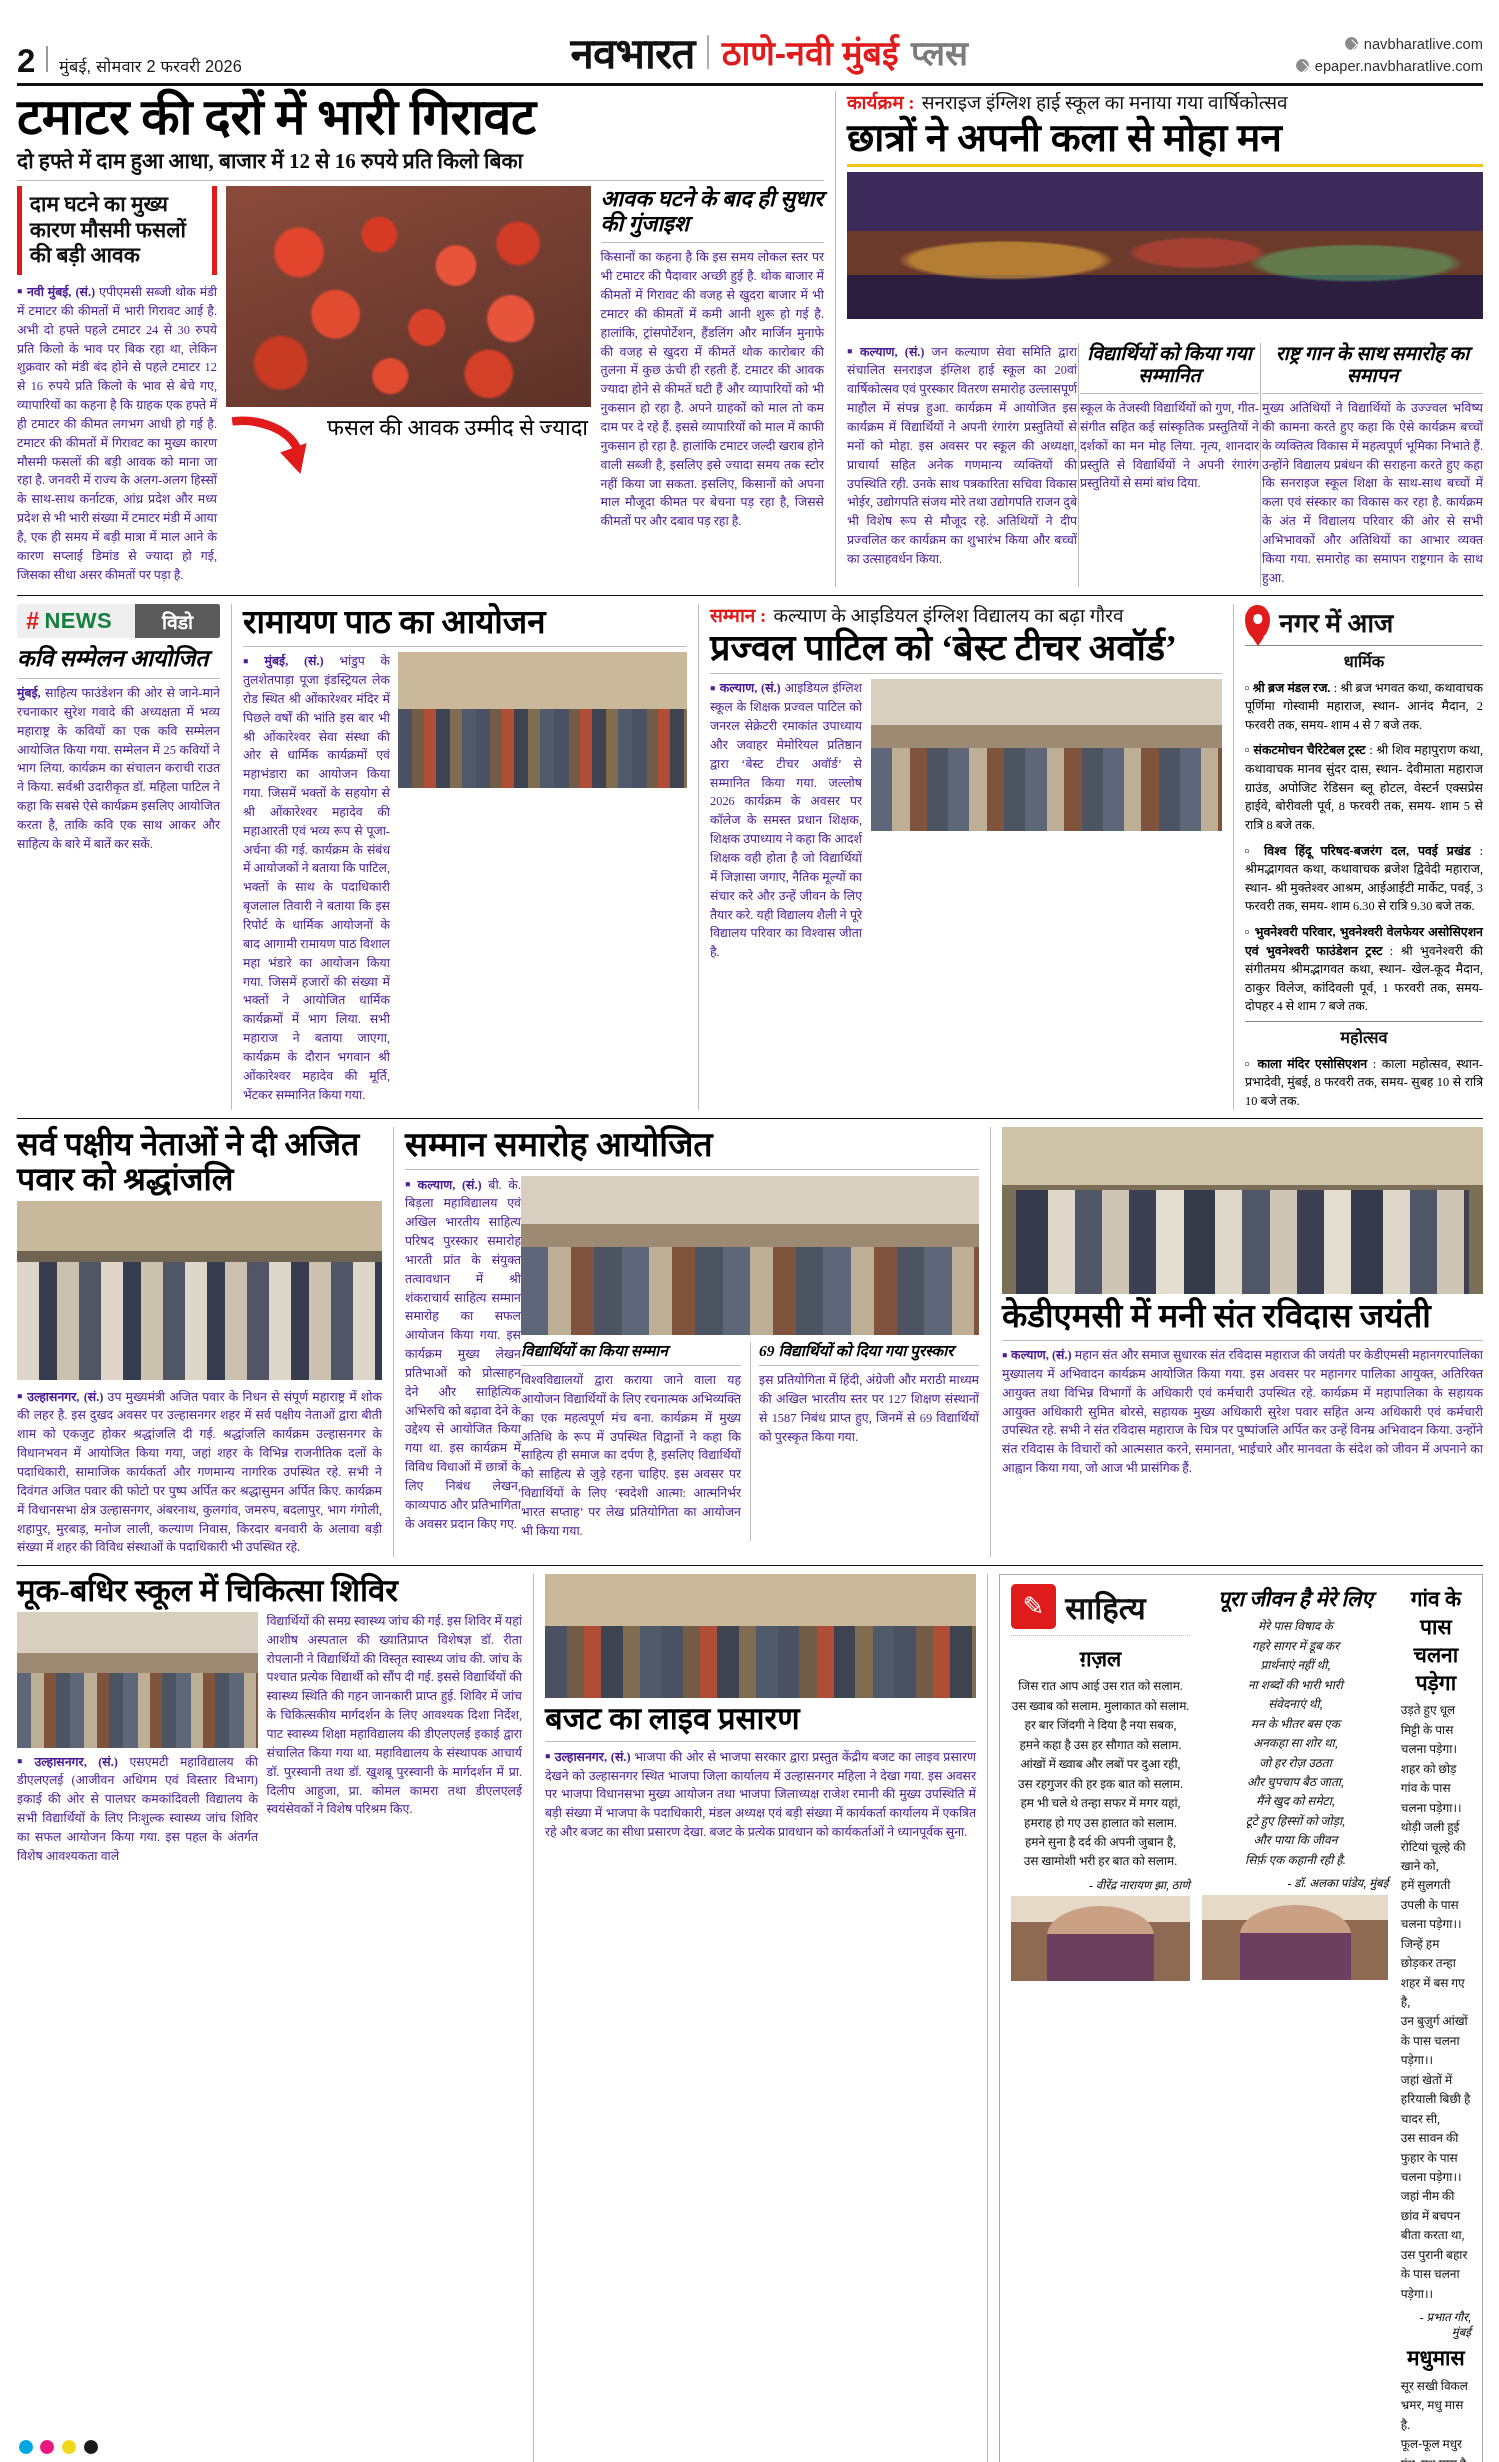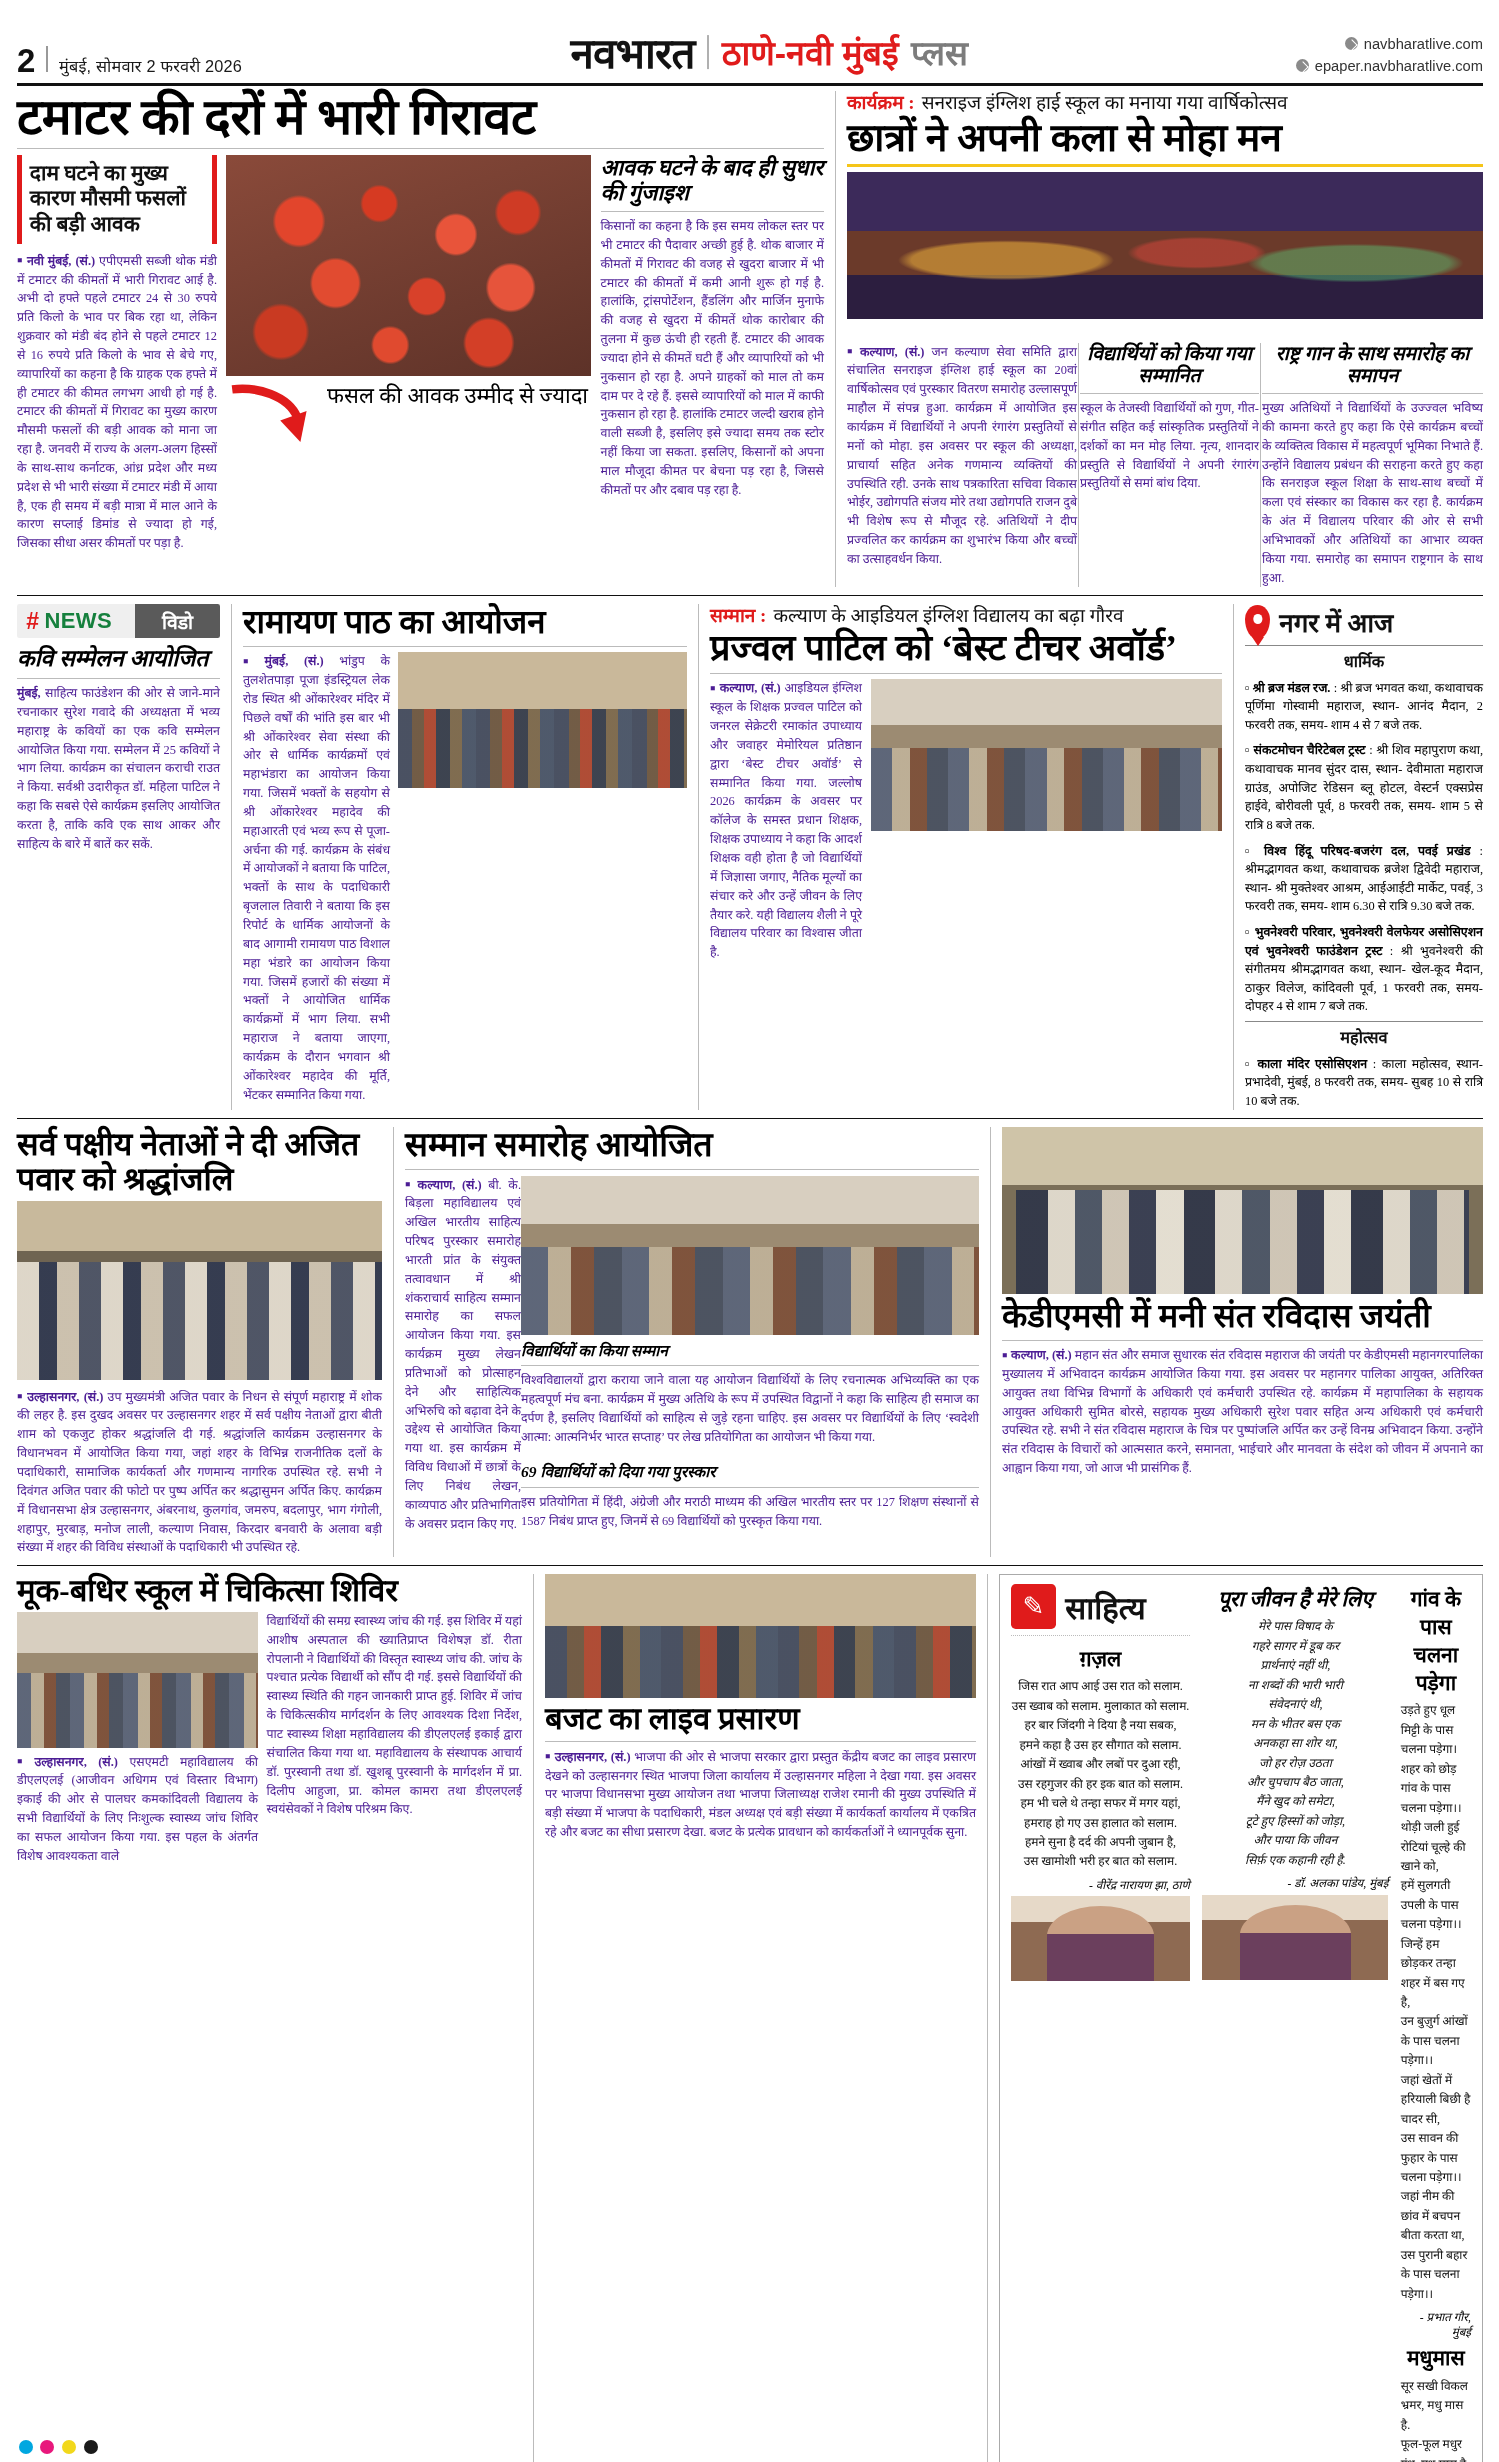--- a/index.html
+++ b/index.html
@@ -247,20 +247,21 @@
         <span class="globe"></span>
         <span>epaper.navbharatlive.com</span>
       </div>
     </div>
   </div>
 
   <div class="band">
 
     <div style="flex:0 0 807px;">
       <h1 class="hl-xl">टमाटर की दरों में भारी गिरावट</h1>
+      <div class="subhead">दो हफ्ते में दाम हुआ आधा, बाजार में 12 से 16 रुपये प्रति किलो बिका</div>
       <div class="rule-thin"></div>
 
       <div style="display:flex; gap:9.3px; margin-top:3.1px;">
         <div style="flex:0 0 200px;">
           <div class="redbox">
             <h4>दाम घटने का मुख्य कारण मौसमी फसलों की बड़ी आवक</h4>
           </div>
           <div class="body-txt mt10">
             <span class="dateline sq">नवी मुंबई, (सं.)</span>
             <span>एपीएमसी सब्जी थोक मंडी में टमाटर की कीमतों में भारी गिरावट आई है. अभी दो हफ्ते पहले टमाटर 24 से 30 रुपये प्रति किलो के भाव पर बिक रहा था, लेकिन शुक्रवार को मंडी बंद होने से पहले टमाटर 12 से 16 रुपये प्रति किलो के भाव से बेचे गए, व्यापारियों का कहना है कि ग्राहक एक हफ्ते में ही टमाटर की कीमत लगभग आधी हो गई है. टमाटर की कीमतों में गिरावट का मुख्य कारण मौसमी फसलों की बड़ी आवक को माना जा रहा है. जनवरी में राज्य के अलग-अलग हिस्सों के साथ-साथ कर्नाटक, आंध्र प्रदेश और मध्य प्रदेश से भी भारी संख्या में टमाटर मंडी में आया है, एक ही समय में बड़ी मात्रा में माल आने के कारण सप्लाई डिमांड से ज्यादा हो गई, जिसका सीधा असर कीमतों पर पड़ा है.</span>
@@ -419,21 +420,21 @@
       <div class="rule-thin"></div>
       <div style="display:flex; gap:0;">
         <div style="flex:0 0 116px;">
           <div class="body-txt">
             <span class="dateline sq">कल्याण, (सं.)</span>
             <span>बी. के. बिड़ला महाविद्यालय एवं अखिल भारतीय साहित्य परिषद पुरस्कार समारोह भारती प्रांत के संयुक्त तत्वावधान में श्री शंकराचार्य साहित्य सम्मान समारोह का सफल आयोजन किया गया. इस कार्यक्रम मुख्य लेखन प्रतिभाओं को प्रोत्साहन देने और साहित्यिक अभिरुचि को बढ़ावा देने के उद्देश्य से आयोजित किया गया था. इस कार्यक्रम में विविध विधाओं में छात्रों के लिए निबंध लेखन, काव्यपाठ और प्रतिभागिता के अवसर प्रदान किए गए.</span>
           </div>
         </div>
         <div style="flex:1 1 auto;">
           <div class="photo ph-indoor" style="height:159px;"></div>
-          <div style="display:flex; gap:8.5px; margin-top:7px;flex-direction:column;">
+          <div style="display:flex; gap:8.5px; margin-top:7px;">
             <div style="flex:1;">
               <h3 class="hl-sm" style="font-size:15.5px;">विद्यार्थियों का किया सम्मान</h3>
               <div class="rule-thin"></div>
               <div class="body-txt">विश्वविद्यालयों द्वारा कराया जाने वाला यह आयोजन विद्यार्थियों के लिए रचनात्मक अभिव्यक्ति का एक महत्वपूर्ण मंच बना. कार्यक्रम में मुख्य अतिथि के रूप में उपस्थित विद्वानों ने कहा कि साहित्य ही समाज का दर्पण है, इसलिए विद्यार्थियों को साहित्य से जुड़े रहना चाहिए. इस अवसर पर विद्यार्थियों के लिए ‘स्वदेशी आत्मा: आत्मनिर्भर भारत सप्ताह’ पर लेख प्रतियोगिता का आयोजन भी किया गया.</div>
             </div>
             <div class="vrule"></div>
             <div style="flex:1;">
               <h3 class="hl-sm" style="font-size:15.5px;">69 विद्यार्थियों को दिया गया पुरस्कार</h3>
               <div class="rule-thin"></div>
               <div class="body-txt">इस प्रतियोगिता में हिंदी, अंग्रेजी और मराठी माध्यम की अखिल भारतीय स्तर पर 127 शिक्षण संस्थानों से 1587 निबंध प्राप्त हुए, जिनमें से 69 विद्यार्थियों को पुरस्कृत किया गया.</div>

